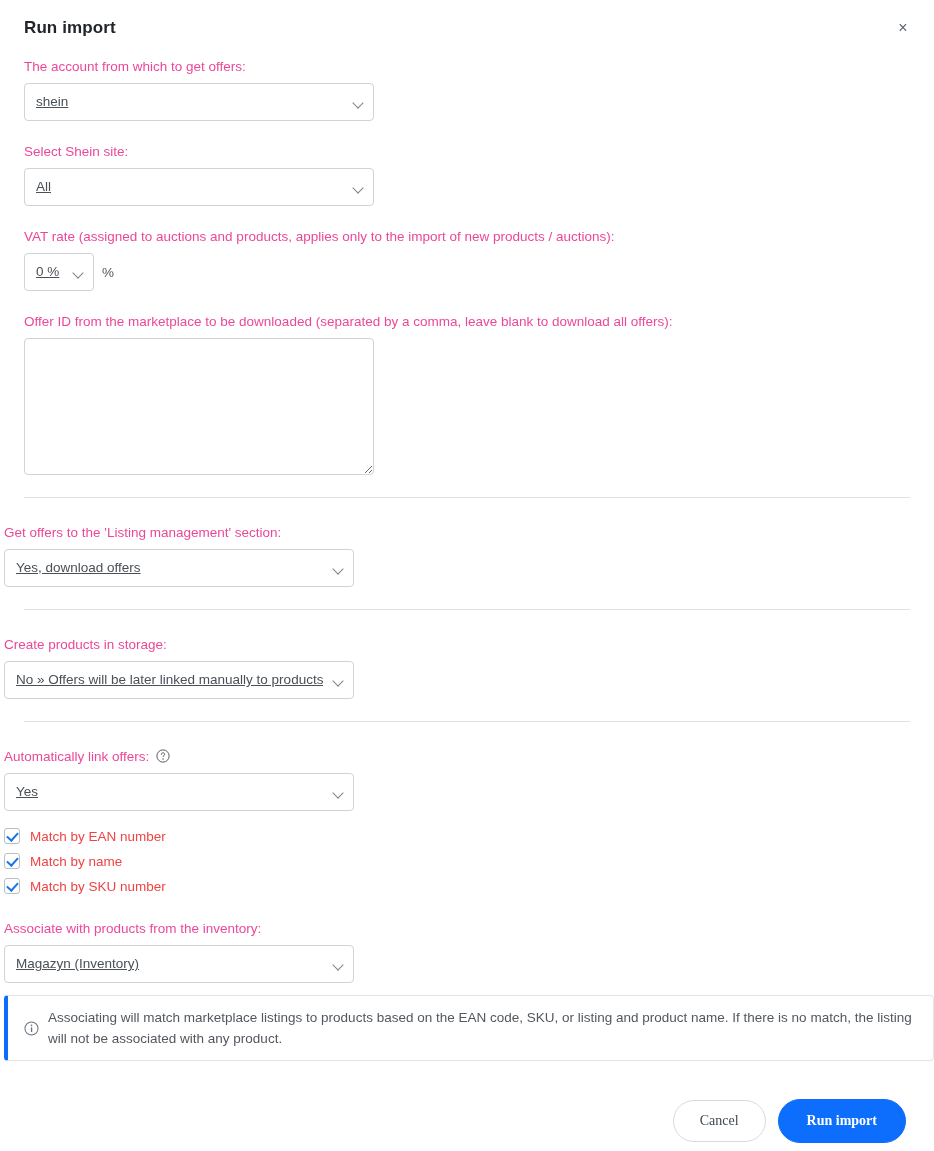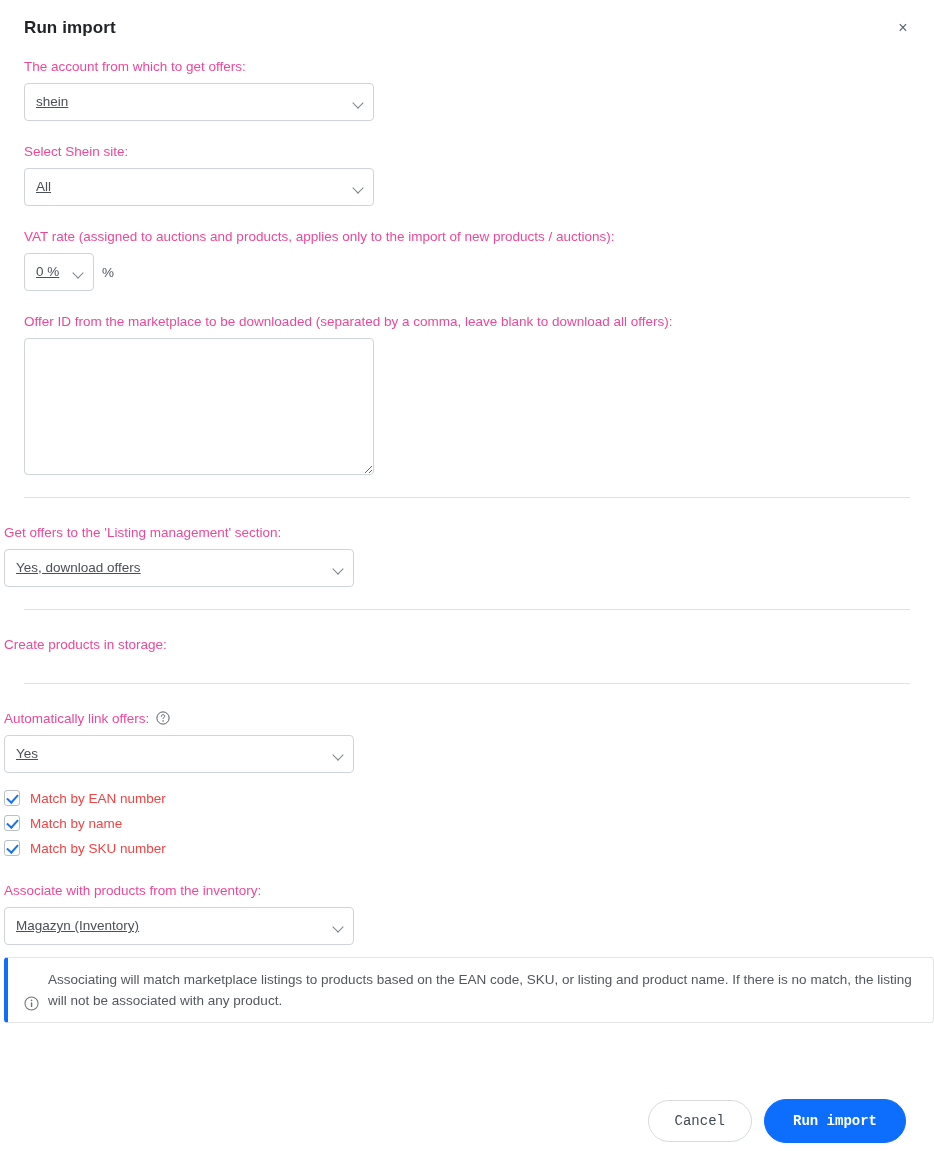--- a/index.html
+++ b/index.html
@@ -161,21 +161,21 @@
   
   .info-box {
     position: relative;
     border: 1px solid #e2e4e7;
     border-left: 4px solid #0d6efd;
     border-radius: 4px;
     background: #fff;
     padding: 11px 14px 11px 16px;
     margin-top: 12px;
     display: flex;
-    align-items: flex-end;
+    align-items: center;
   }
   .info-icon {
     flex: 0 0 auto;
     margin-right: 9px;
     margin-top: 1px;
   }
   .info-text {
     color: #52585f;
     font-size: 13.5px;
     line-height: 21px;
@@ -186,21 +186,21 @@
     position: absolute;
     left: 0; right: 0;
     bottom: 8px;
     padding: 0 28px;
     display: flex;
     justify-content: flex-end;
     align-items: center;
     gap: 12px;
   }
   .btn {
-    font-family: Liberation Mono, monospace;
+    font-family: Liberation Serif, serif;
     font-size: 14px;
     border-radius: 24px;
     padding: 11px 26px;
     cursor: pointer;
     line-height: 18px;
     margin-top: 8px;
   }
   .btn-cancel {
     background: #ffffff;
     border: 1px solid #d7dbdf;
@@ -275,20 +275,26 @@
         <option>Yes, download offers</option>
       </select>
       <span class="chev"></span>
     </span>
   </div>
 
   <hr class="divider" style="margin:0 24px;">
 
   <div class="modal-body section" style="padding-bottom:22px;">
     <label class="field-label">Create products in storage:</label>
+    <span class="select-wrap">
+      <select class="select-box">
+        <option>No » Offers will be later linked manually to products</option>
+      </select>
+      <span class="chev"></span>
+    </span>
   </div>
 
   <hr class="divider" style="margin:0 24px;">
 
   <div class="modal-body section" style="padding-bottom:0;">
 
     <label class="field-label">
       <span>Automatically link offers:</span>
       <svg class="help-icon" width="14" height="14" viewBox="0 0 16 16">
         <circle cx="8" cy="8" r="7" fill="none" stroke="#52585f" stroke-width="1.1"></circle>

